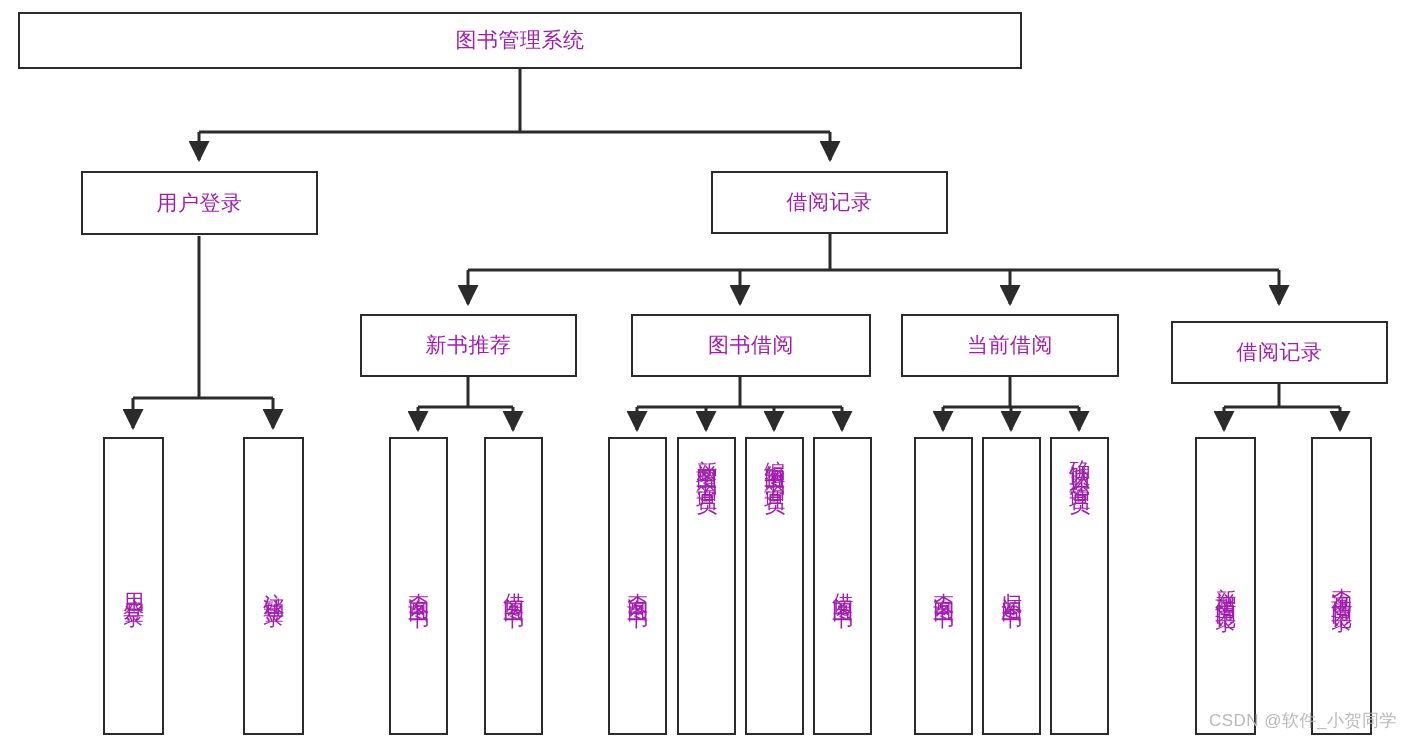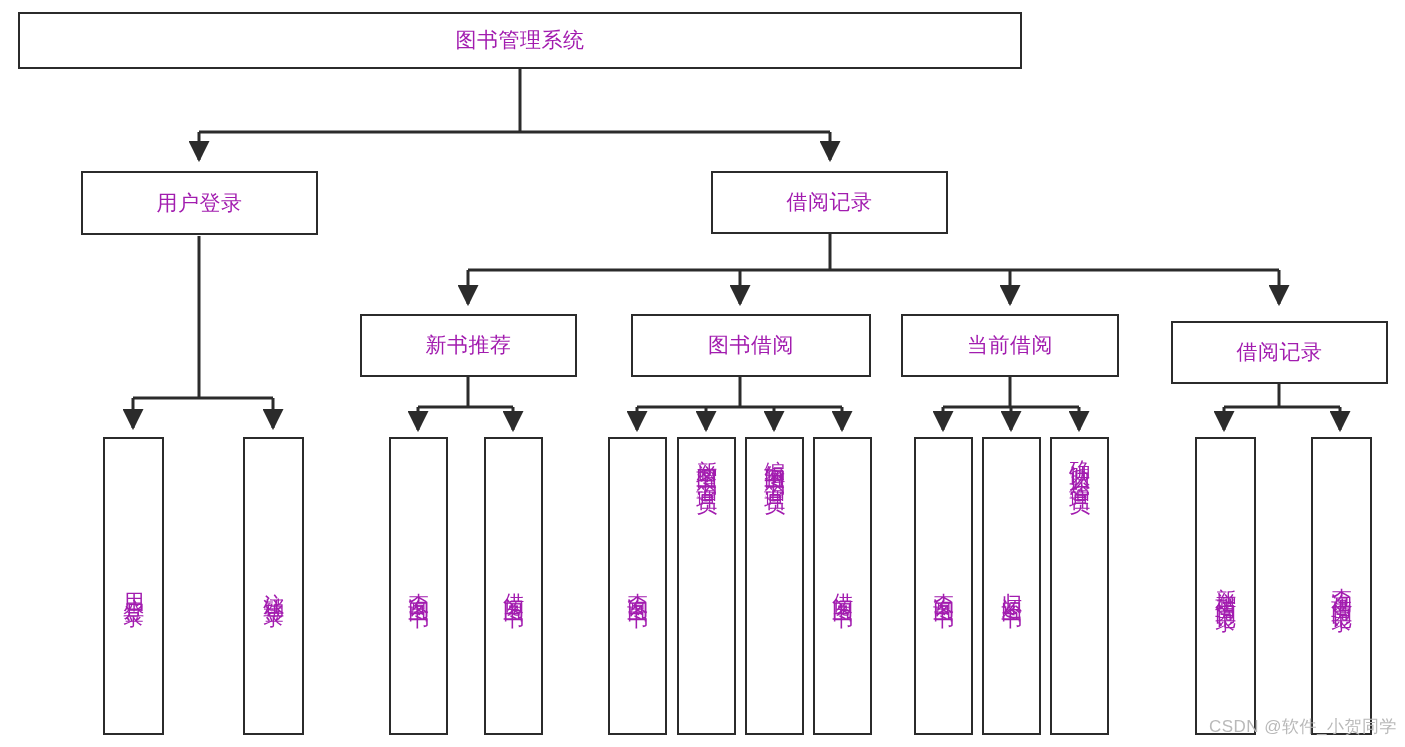--- a/index.html
+++ b/index.html
@@ -57,21 +57,21 @@
   .node-v.v-center {
     justify-content: center;
     padding-top: 0;
   }
   .node-label {
     display: block;
   }
   #watermark {
     position: absolute;
     right: 8px;
-    bottom: 9px;
+    bottom: 15px;
     font-size: 17px;
     color: #b9b9b9;
     letter-spacing: 0.5px;
     white-space: nowrap;
     pointer-events: none;
   }
 </style>
 </head>
 <body>
 

